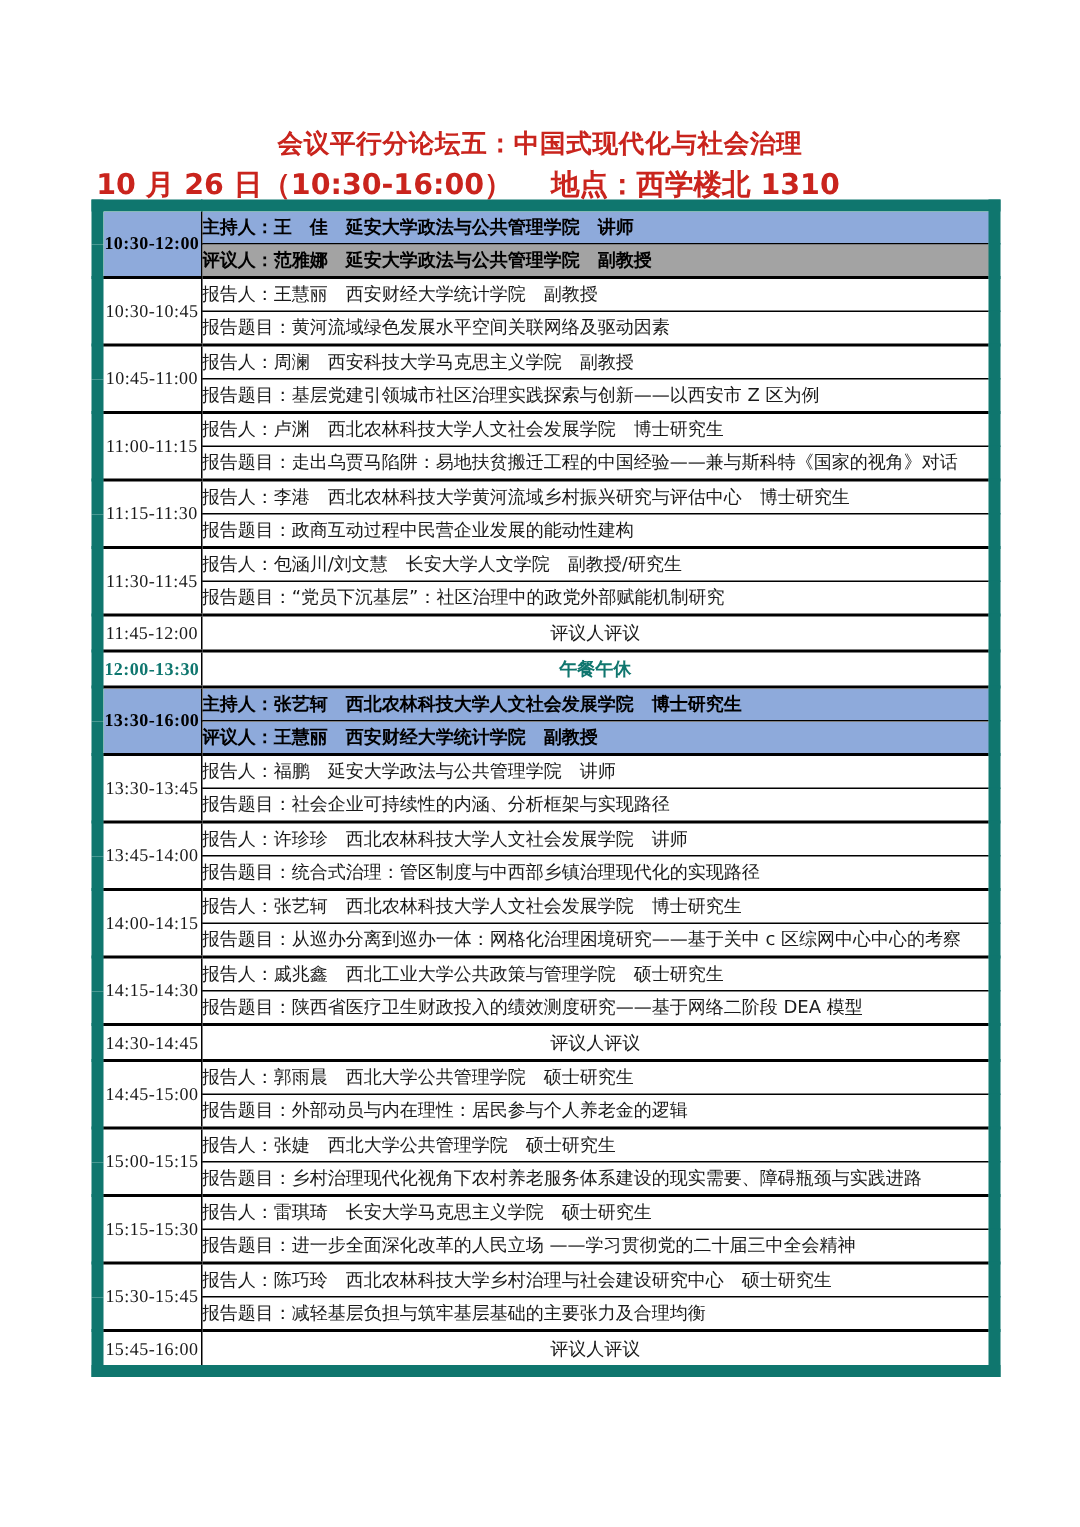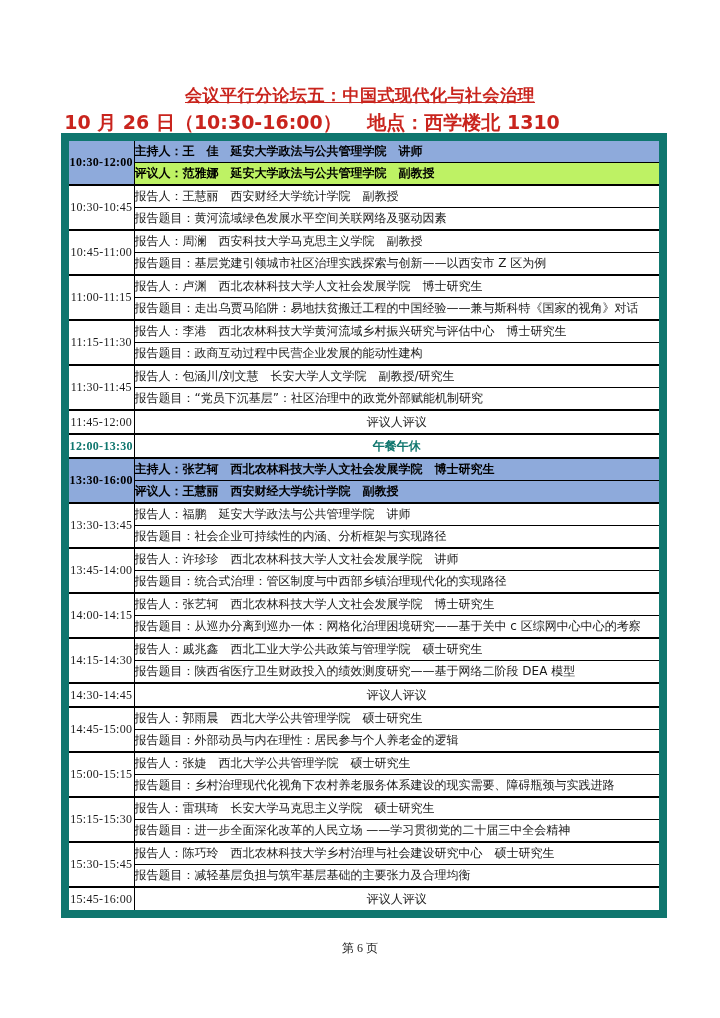--- a/index.html
+++ b/index.html
@@ -56,36 +56,36 @@
     text-align: center;
     font-family: "Liberation Serif", serif;
     font-size: 12px; color: #222;
   }
 </style>
 </head>
 <body>
 
 <div class="page">
 
-  <div class="doc-title" style="color: rgb(201, 36, 29); text-decoration: underline;">会议平行分论坛五：中国式现代化与社会治理</div>
+  <div class="doc-title" style="color: rgb(201, 36, 29);">会议平行分论坛五：中国式现代化与社会治理</div>
   <div class="doc-subtitle" style="color: rgb(201, 36, 29);">10 月 26 日（10:30-16:00）　 地点：西学楼北 1310</div>
 
   <table class="schedule">
     <colgroup>
         <col style="width:69px">
         <col style="width:529px">
       </colgroup>
     <tbody>
 
       <tr class="gs blue">
         <td class="time" rowspan="2" style="background: rgb(142, 170, 219);">10:30-12:00</td>
         <td class="line" style="background: rgb(142, 170, 219); font-family: Liberation Mono, monospace;">主持人：王　佳　延安大学政法与公共管理学院　讲师</td>
       </tr>
       <tr class="blue">
-        <td class="line" style="background: #bef264;">评议人：范雅娜　延安大学政法与公共管理学院　副教授</td>
+        <td class="line" style="background: #a3a3a3;">评议人：范雅娜　延安大学政法与公共管理学院　副教授</td>
       </tr>
 
       <tr class="gs">
         <td class="time" rowspan="2">10:30-10:45</td>
         <td class="line">报告人：王慧丽　西安财经大学统计学院　副教授</td>
       </tr>
       <tr>
         <td class="line">报告题目：黄河流域绿色发展水平空间关联网络及驱动因素</td>
       </tr>
 
@@ -209,15 +209,14 @@
       </tr>
 
       <tr class="gs">
         <td class="time single">15:45-16:00</td>
         <td class="line single center">评议人评议</td>
       </tr>
 
     </tbody>
   </table>
 
-  <div class="page-footer">第 6 页</div>
 
 </div>
 
 </body></html>

